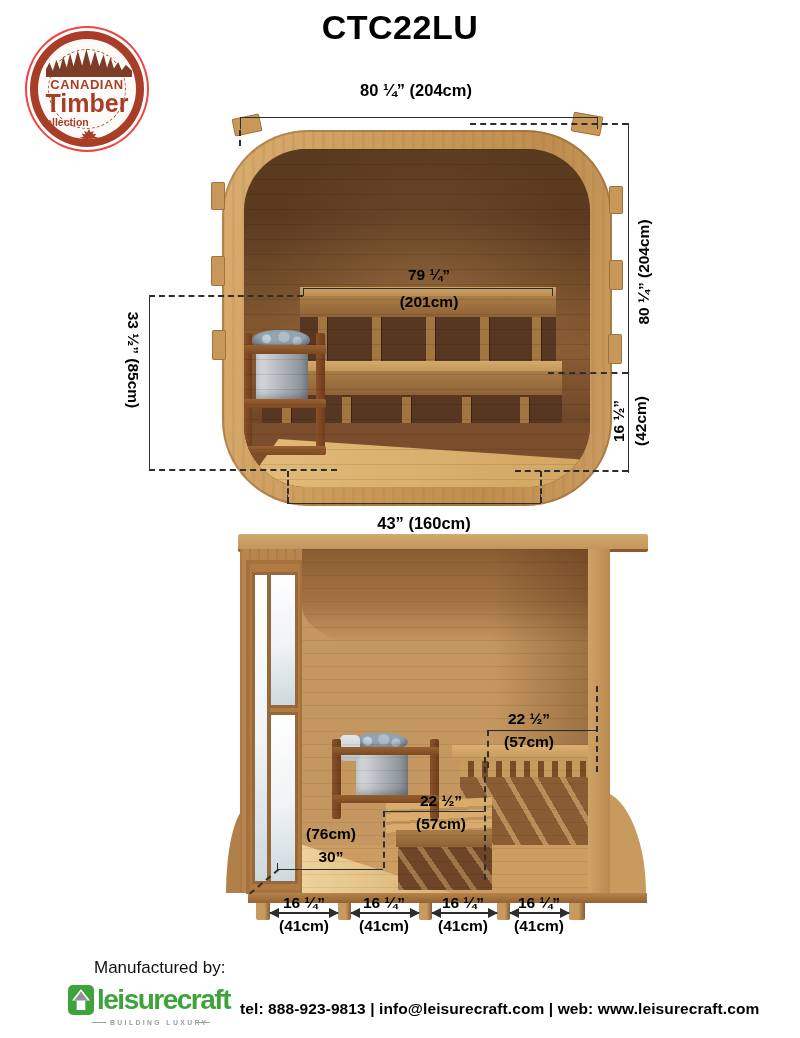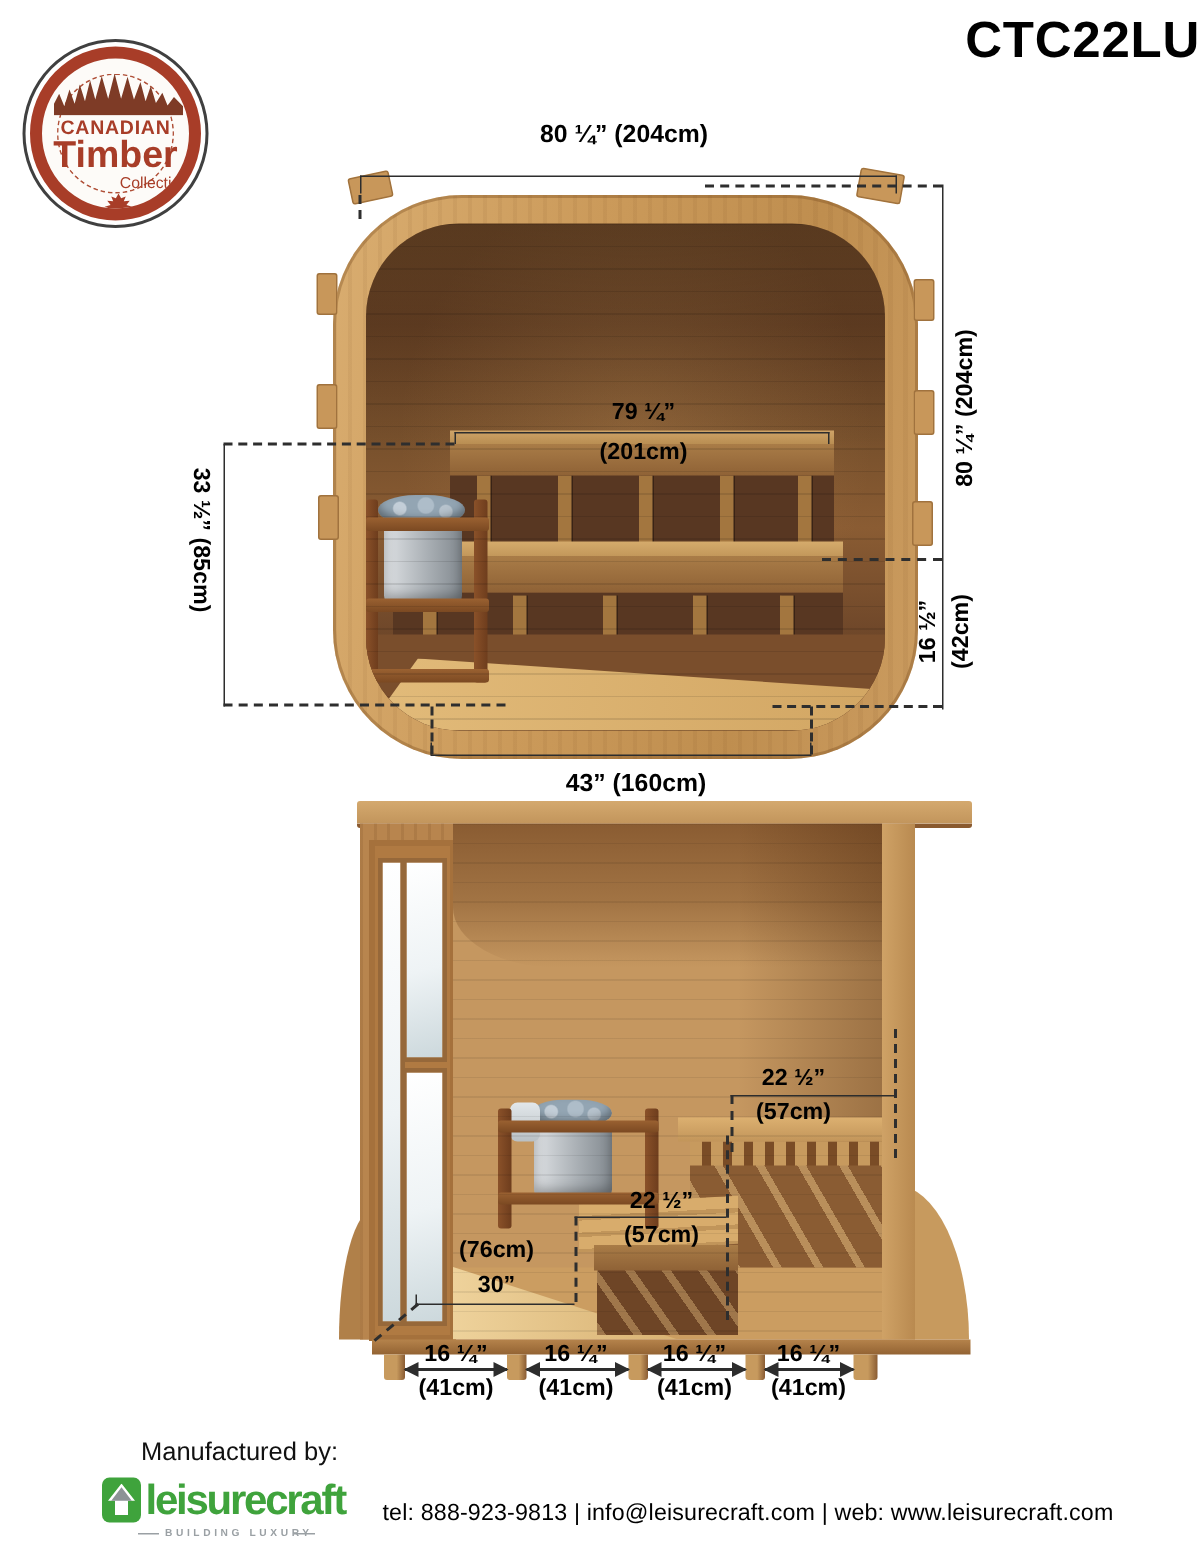--- a/index.html
+++ b/index.html
@@ -1,45 +1,45 @@
 <!DOCTYPE html>
 <html><head>
 <meta charset="utf-8">
 <style>
   html,body{margin:0;padding:0;background:#fff;}
   body{font-family:"Liberation Sans",sans-serif;}
   .c{position:relative;width:800px;height:1038px;background:#fff;overflow:hidden;}
   .ab{position:absolute;}
 
   
-  .title{left:0;right:0;top:8px;text-align:right;font-size:34px;font-weight:bold;color:#000;letter-spacing:.5px;}
+  .title{left:0;right:0;top:8px;text-align:center;font-size:34px;font-weight:bold;color:#000;letter-spacing:.5px;}
   .subtitle{left:0;right:0;top:44px;text-align:center;font-size:27px;color:#0a0a0a;}
   .dim{position:absolute;transform:translate(-50%,-50%);font-size:15.5px;font-weight:bold;color:#000;white-space:nowrap;}
   .dim.md{font-size:16.5px;}
   .vup{transform:translate(-50%,-50%) rotate(-90deg);}
   .vdn{transform:translate(-50%,-50%) rotate(90deg);}
 
   
   .hl{position:absolute;height:0;border-top:1.8px solid #2d2d2d;}
   .vl{position:absolute;width:0;border-left:1.8px solid #2d2d2d;}
   .dh{position:absolute;height:0;border-top:2px dashed #2e2e2e;}
   .dv{position:absolute;width:0;border-left:2px dashed #2e2e2e;}
   .jl{position:absolute;top:912px;height:2px;background:#2d2d2d;}
   .jl::before{content:"";position:absolute;left:-1px;top:-4px;border:5px solid transparent;border-left:0;border-right:10px solid #2d2d2d;}
   .jl::after{content:"";position:absolute;right:-1px;top:-4px;border:5px solid transparent;border-right:0;border-left:10px solid #2d2d2d;}
 
   
-  .badge{left:15px;top:26px;width:120px;height:122px;border-radius:50%;border:2px solid #404040;background:#fff;}
+  .badge{left:25px;top:26px;width:120px;height:122px;border-radius:50%;border:2px solid #ef4444;background:#fff;}
   .badge-ring{position:absolute;inset:3px;border-radius:50%;border:8px solid #a83d28;background:#fdfbf8;overflow:hidden;}
   .badge-dash{position:absolute;inset:10px;border-radius:50%;border:1.5px dashed #b05038;}
   .treeline{position:absolute;left:8px;top:10px;width:86px;height:28px;background:#7e3b26;
     clip-path:polygon(0 100%,0 72%,4% 48%,8% 78%,12% 38%,16% 72%,20% 26%,24% 66%,28% 16%,32% 62%,37% 6%,42% 60%,47% 0,52% 60%,57% 8%,62% 62%,67% 20%,71% 66%,75% 30%,79% 70%,84% 46%,88% 76%,93% 56%,100% 78%,100% 100%);}
   .badge-t1{position:absolute;left:0;right:0;top:38px;text-align:center;font-size:13px;font-weight:bold;color:#a83d28;letter-spacing:.5px;}
   .badge-t2{position:absolute;left:0;right:0;top:50px;text-align:center;font-size:25px;font-weight:bold;color:#a83d28;}
-  .badge-t3{position:absolute;left:0;right:0;top:77px;text-align:right;font-size:10.5px;font-weight:normal;color:#a83d28;}
+  .badge-t3{position:absolute;left:0;right:0;top:77px;text-align:left;font-size:10.5px;font-weight:bold;color:#a83d28;}
   .leaf{position:absolute;left:40px;top:90px;width:22px;height:20px;background:#a83d28;
     clip-path:polygon(50% 0,58% 16%,72% 10%,66% 26%,84% 24%,74% 38%,92% 44%,72% 52%,80% 66%,60% 60%,62% 84%,54% 70%,50% 100%,46% 70%,38% 84%,40% 60%,20% 66%,28% 52%,8% 44%,26% 38%,16% 24%,34% 26%,28% 10%,42% 16%);}
 
   
   .fv-body{left:222px;top:130px;width:390px;height:376px;border-radius:86px;
     background:linear-gradient(100deg,#d9ad70,#cb9a5a 40%,#bf8e4f 72%,#cb9c60);
     box-shadow:inset 0 0 0 2px rgba(120,75,30,.35);}
   .fv-body::before{content:"";position:absolute;inset:0;border-radius:inherit;
     background:repeating-linear-gradient(90deg,rgba(110,65,25,.07) 0 3px,transparent 3px 10px);}
   .tab{position:absolute;background:#c8975a;border-radius:2px;box-shadow:0 0 0 1px rgba(100,60,20,.4) inset;}
@@ -100,21 +100,21 @@
   
   .manu{left:94px;top:958px;font-size:17px;color:#111;}
   .lc-box{left:68px;top:985px;width:26px;height:30px;border-radius:5px;background:#3fa33c;}
   .lc-house{position:absolute;left:4px;top:4px;width:18px;height:21px;background:#fff;
     clip-path:polygon(50% 0,100% 55%,74% 55%,74% 100%,26% 100%,26% 55%,0 55%);}
   .lc-roof{position:absolute;left:4px;top:4px;width:18px;height:21px;background:#8c9296;
     clip-path:polygon(50% 12%,88% 55%,12% 55%);}
   .lc-word{left:97px;top:984px;font-size:28px;font-weight:bold;color:#3fa33c;letter-spacing:-1.5px;}
   .lc-tagline{left:110px;top:1019px;font-size:6.8px;letter-spacing:2.4px;color:#9aa0a4;font-weight:bold;}
   .tagdash{position:absolute;top:1022px;width:14px;border-top:1.4px solid #9aa0a4;}
-  .contact{left:255px;top:1000px;font-size:15.5px;font-weight:normal;color:#000;letter-spacing:.1px;text-align:center;}
+  .contact{left:240px;top:1000px;font-size:15.5px;font-weight:bold;color:#000;letter-spacing:.1px;text-align:center;}
 </style>
 </head>
 <body>
 
 <div class="c">
 
   <div class="ab title">CTC22LU</div>
 
   <div class="ab badge">
     <div class="badge-ring">

